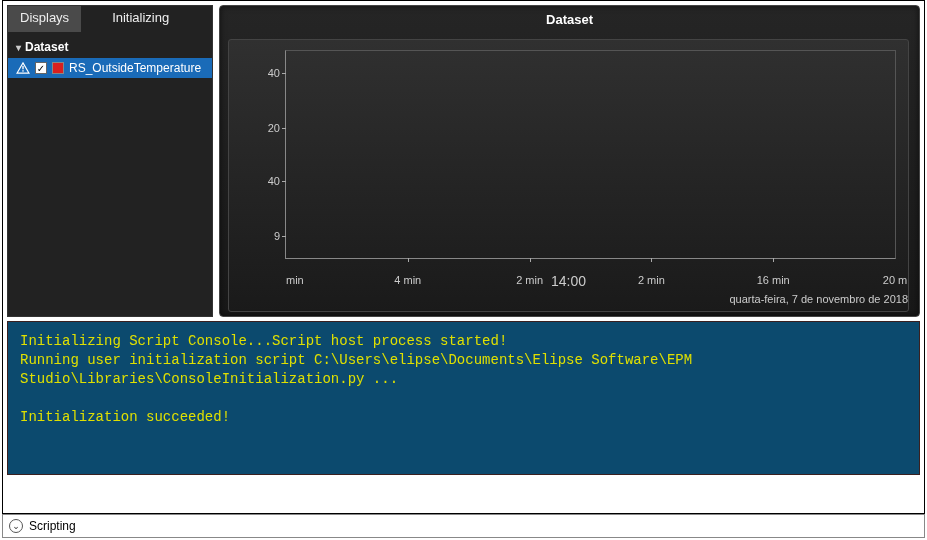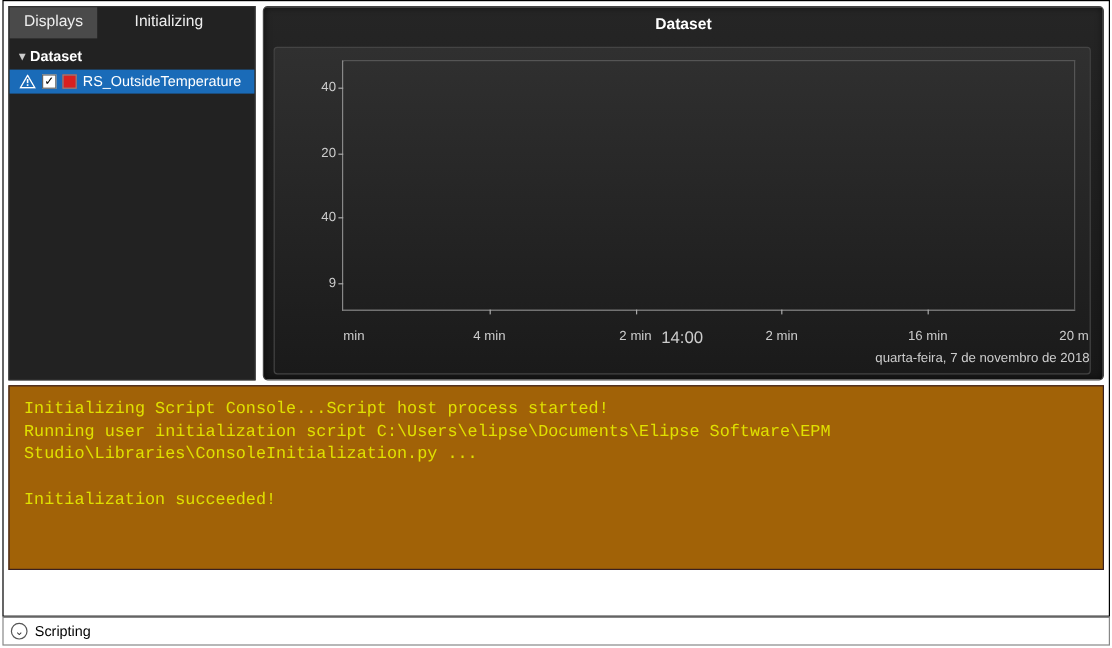--- a/index.html
+++ b/index.html
@@ -200,21 +200,21 @@
   position: absolute;
   left: 0; right: 0;
   text-align: right;
   color: #ccc;
   font-size: 11px;
   bottom: 6px;
 }
 .console-area {
   margin: 0 4px 4px 4px;
   height: 154px;
-  background: #a16207;
+  background: #0c4a6e;
   border: 1px solid #3a2020;
   padding: 10px 12px;
   font-family: "Consolas", "Courier New", monospace;
   font-size: 14px;
   color: #e0e000;
   white-space: pre-wrap;
   line-height: 1.35;
   overflow: hidden;
 }
 .footer {

